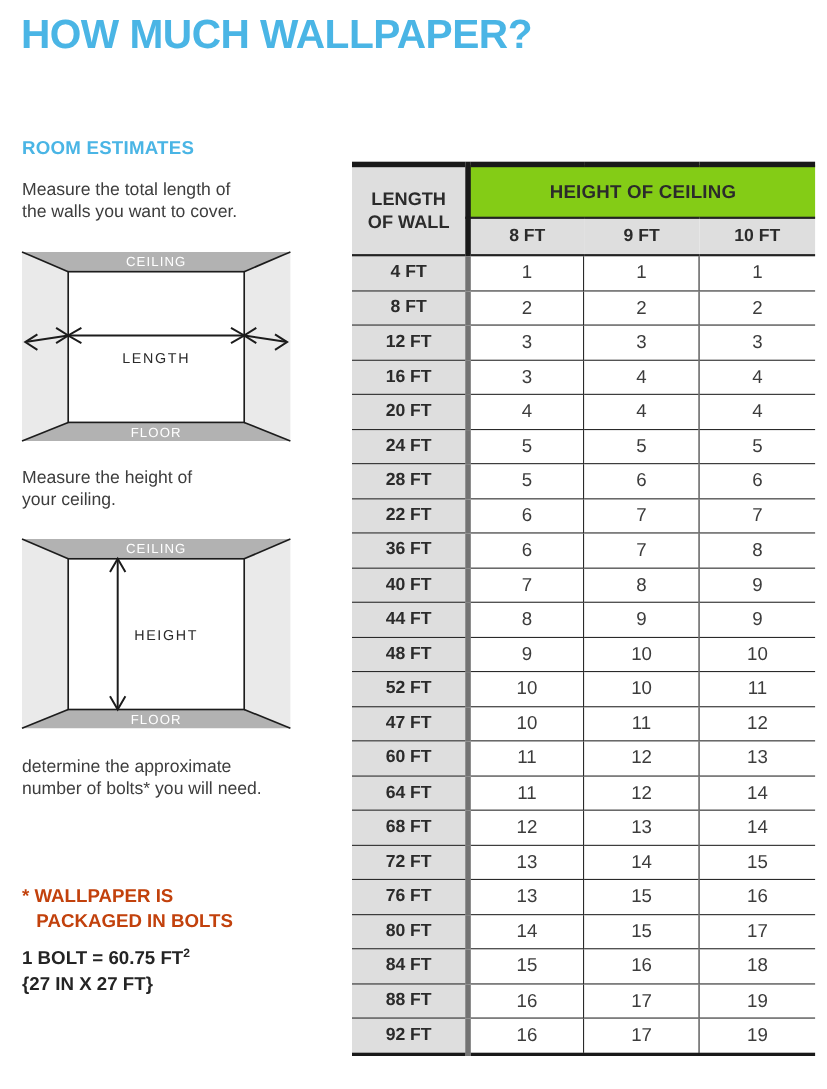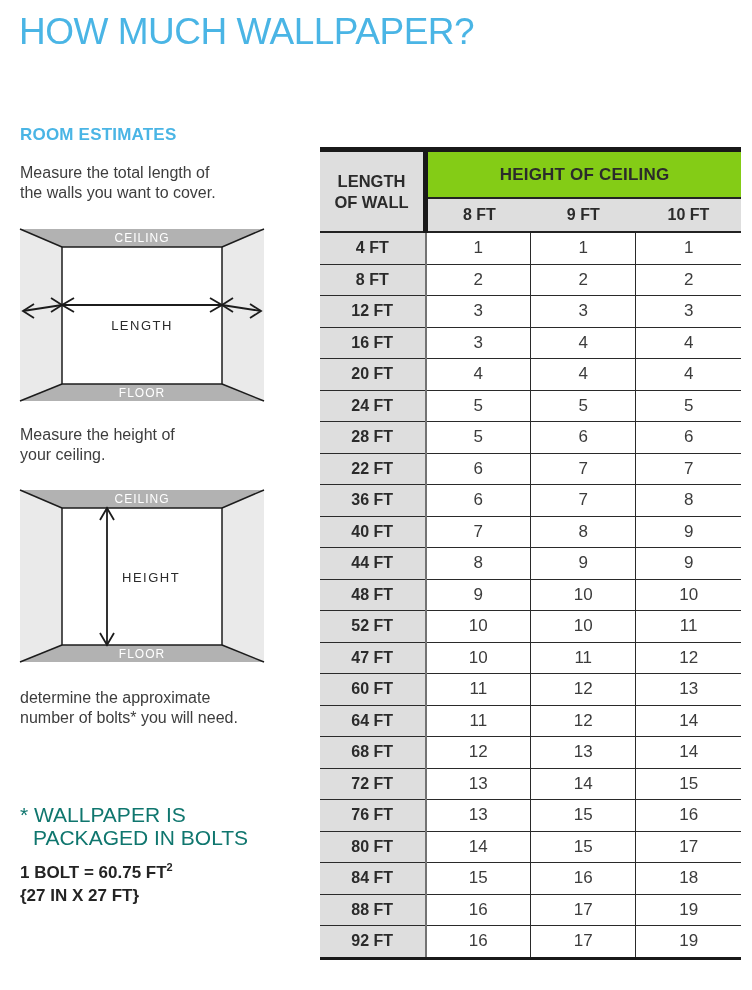--- a/index.html
+++ b/index.html
@@ -9,42 +9,42 @@
     font-family: "Liberation Sans", sans-serif;
     color: #3f3f3f;
     position: relative;
     overflow: hidden;
   }
   .abs { position: absolute; }
 
   
   .page-title {
     left: 19px; top: 11px;
-    font-size: 37px; font-weight: normal;
+    font-size: 37px; font-weight: bold;
     letter-spacing: -0.5px;
     color: #4AB5E5;
   }
   .section-heading {
     font-size: 17px; font-weight: bold;
     color: #4AB5E5; letter-spacing: 0.2px; text-align: right;
   }
   #room-heading { left: 20px; top: 125px; }
   #table-heading { left: 312px; top: 125px; width: 421px; text-align: center; margin-top: 40px; }
 
   
   .para { left: 20px; font-size: 16px; line-height: 20px; color: #3d3d3d; }
   #para-length { top: 163px; }
   #para-height { top: 425px; }
   #para-chart  { top: 688px; }
 
   
   .footnote {
     left: 20px; top: 803px;
-    font-size: 21px; font-weight: normal; line-height: 23px;
-    color: #0f766e; padding-left: 13px;
+    font-size: 17px; font-weight: bold; line-height: 23px;
+    color: #c2410c; padding-left: 13px;
   }
   .footnote .hang { text-indent: -13px; }
   .bolt-info {
     left: 20px; top: 856px;
     font-size: 17px; font-weight: bold; line-height: 23px;
     color: #242424;
   }
   .bolt-info sup { font-size: 11px; }
 
   
@@ -75,21 +75,21 @@
     border-bottom: 2px solid #222222;
     font-size: 17px; font-weight: bold; letter-spacing: 0.2px;
   }
   tr.sub-header th {
     background: #dedede; height: 32px;
     border-bottom: 2px solid #222222;
     font-size: 16px; font-weight: bold;
   }
   tbody th.row-label {
     background: #dedede;
-    border-right: 2px solid #737373;
+    border-right: 5px solid #737373;
     border-top: 1.5px solid #2a2a2a;
     font-size: 16px; font-weight: bold;
     height: 30.5px;
   }
   tbody tr:first-child th.row-label, tbody tr:first-child td { border-top: none; }
   tbody td {
     border-top: 1.5px solid #2a2a2a;
     font-size: 17px; font-weight: normal; color: #3c3c3c;
     background: #ffffff;
   }

